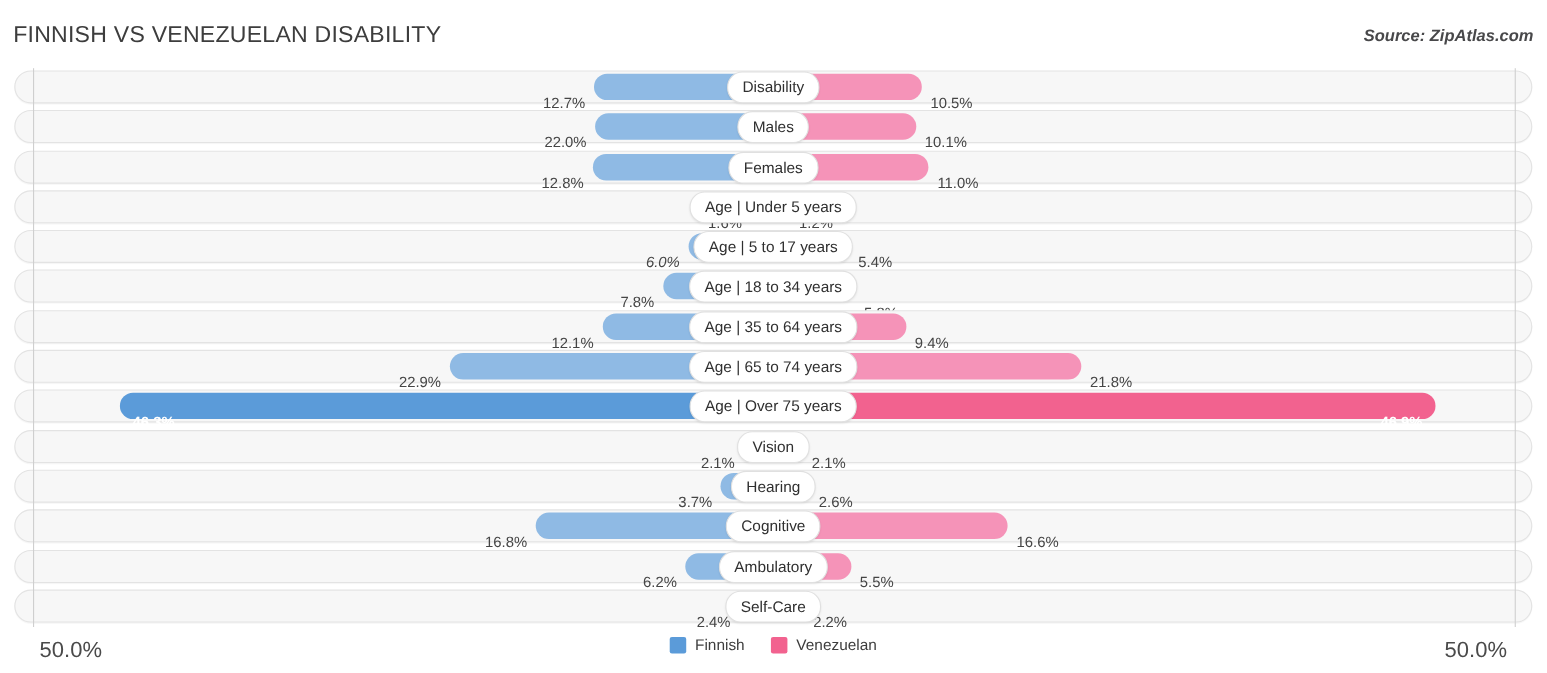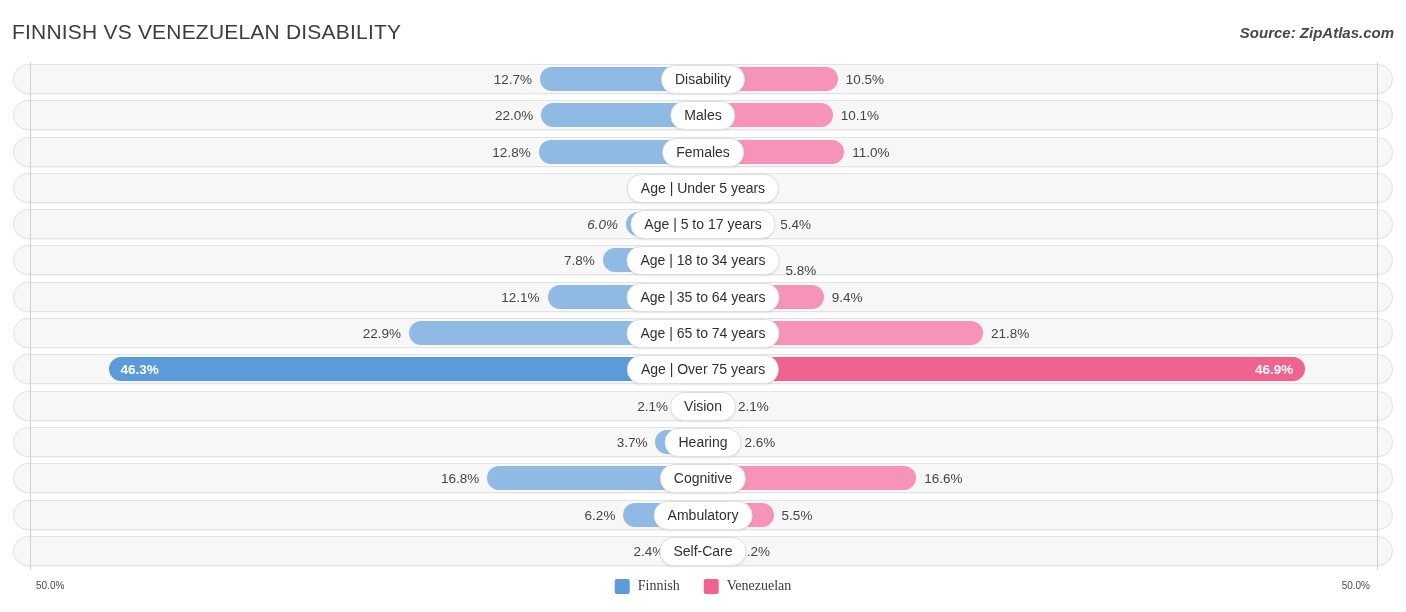--- a/index.html
+++ b/index.html
@@ -107,21 +107,21 @@
   }
   .bar.right {
     background: #f593b8;
   }
   .row.highlight .bar.left  { background: #5b9bd9; }
   .row.highlight .bar.right { background: #f2628f; }
 
   
   .value {
     position: absolute;
-    top: 6px;
+    top: 20px;
     height: 24px;
     line-height: 24px;
     font-size: 13.5px;
     color: #454545;
     white-space: nowrap;
   }
   .value.left  { text-align: right; }
   .value.right { text-align: left; }
   .row.highlight .value {
     color: #ffffff;
@@ -151,36 +151,35 @@
   .footer {
     position: absolute;
     left: 0;
     top: 570px;
     width: 1406px;
     height: 42px;
   }
   .axis-label {
     position: absolute;
     top: 10px;
-    font-size: 10px;
+    font-size: 20px;
     color: #4a4a4a;
     white-space: nowrap;
   }
   .axis-label.left  { left: 36px; }
   .axis-label.right { right: 36px; }
 
   .legend {
     position: absolute;
     left: 50%;
     transform: translateX(-50%);
     top: 8px;
     display: flex;
     align-items: center;
     gap: 24px;
-    font-family: Liberation Serif, serif;
   }
   .legend-item {
     display: flex;
     align-items: center;
     gap: 8px;
   }
   .legend-swatch {
     width: 15px;
     height: 15px;
     border-radius: 2px;

